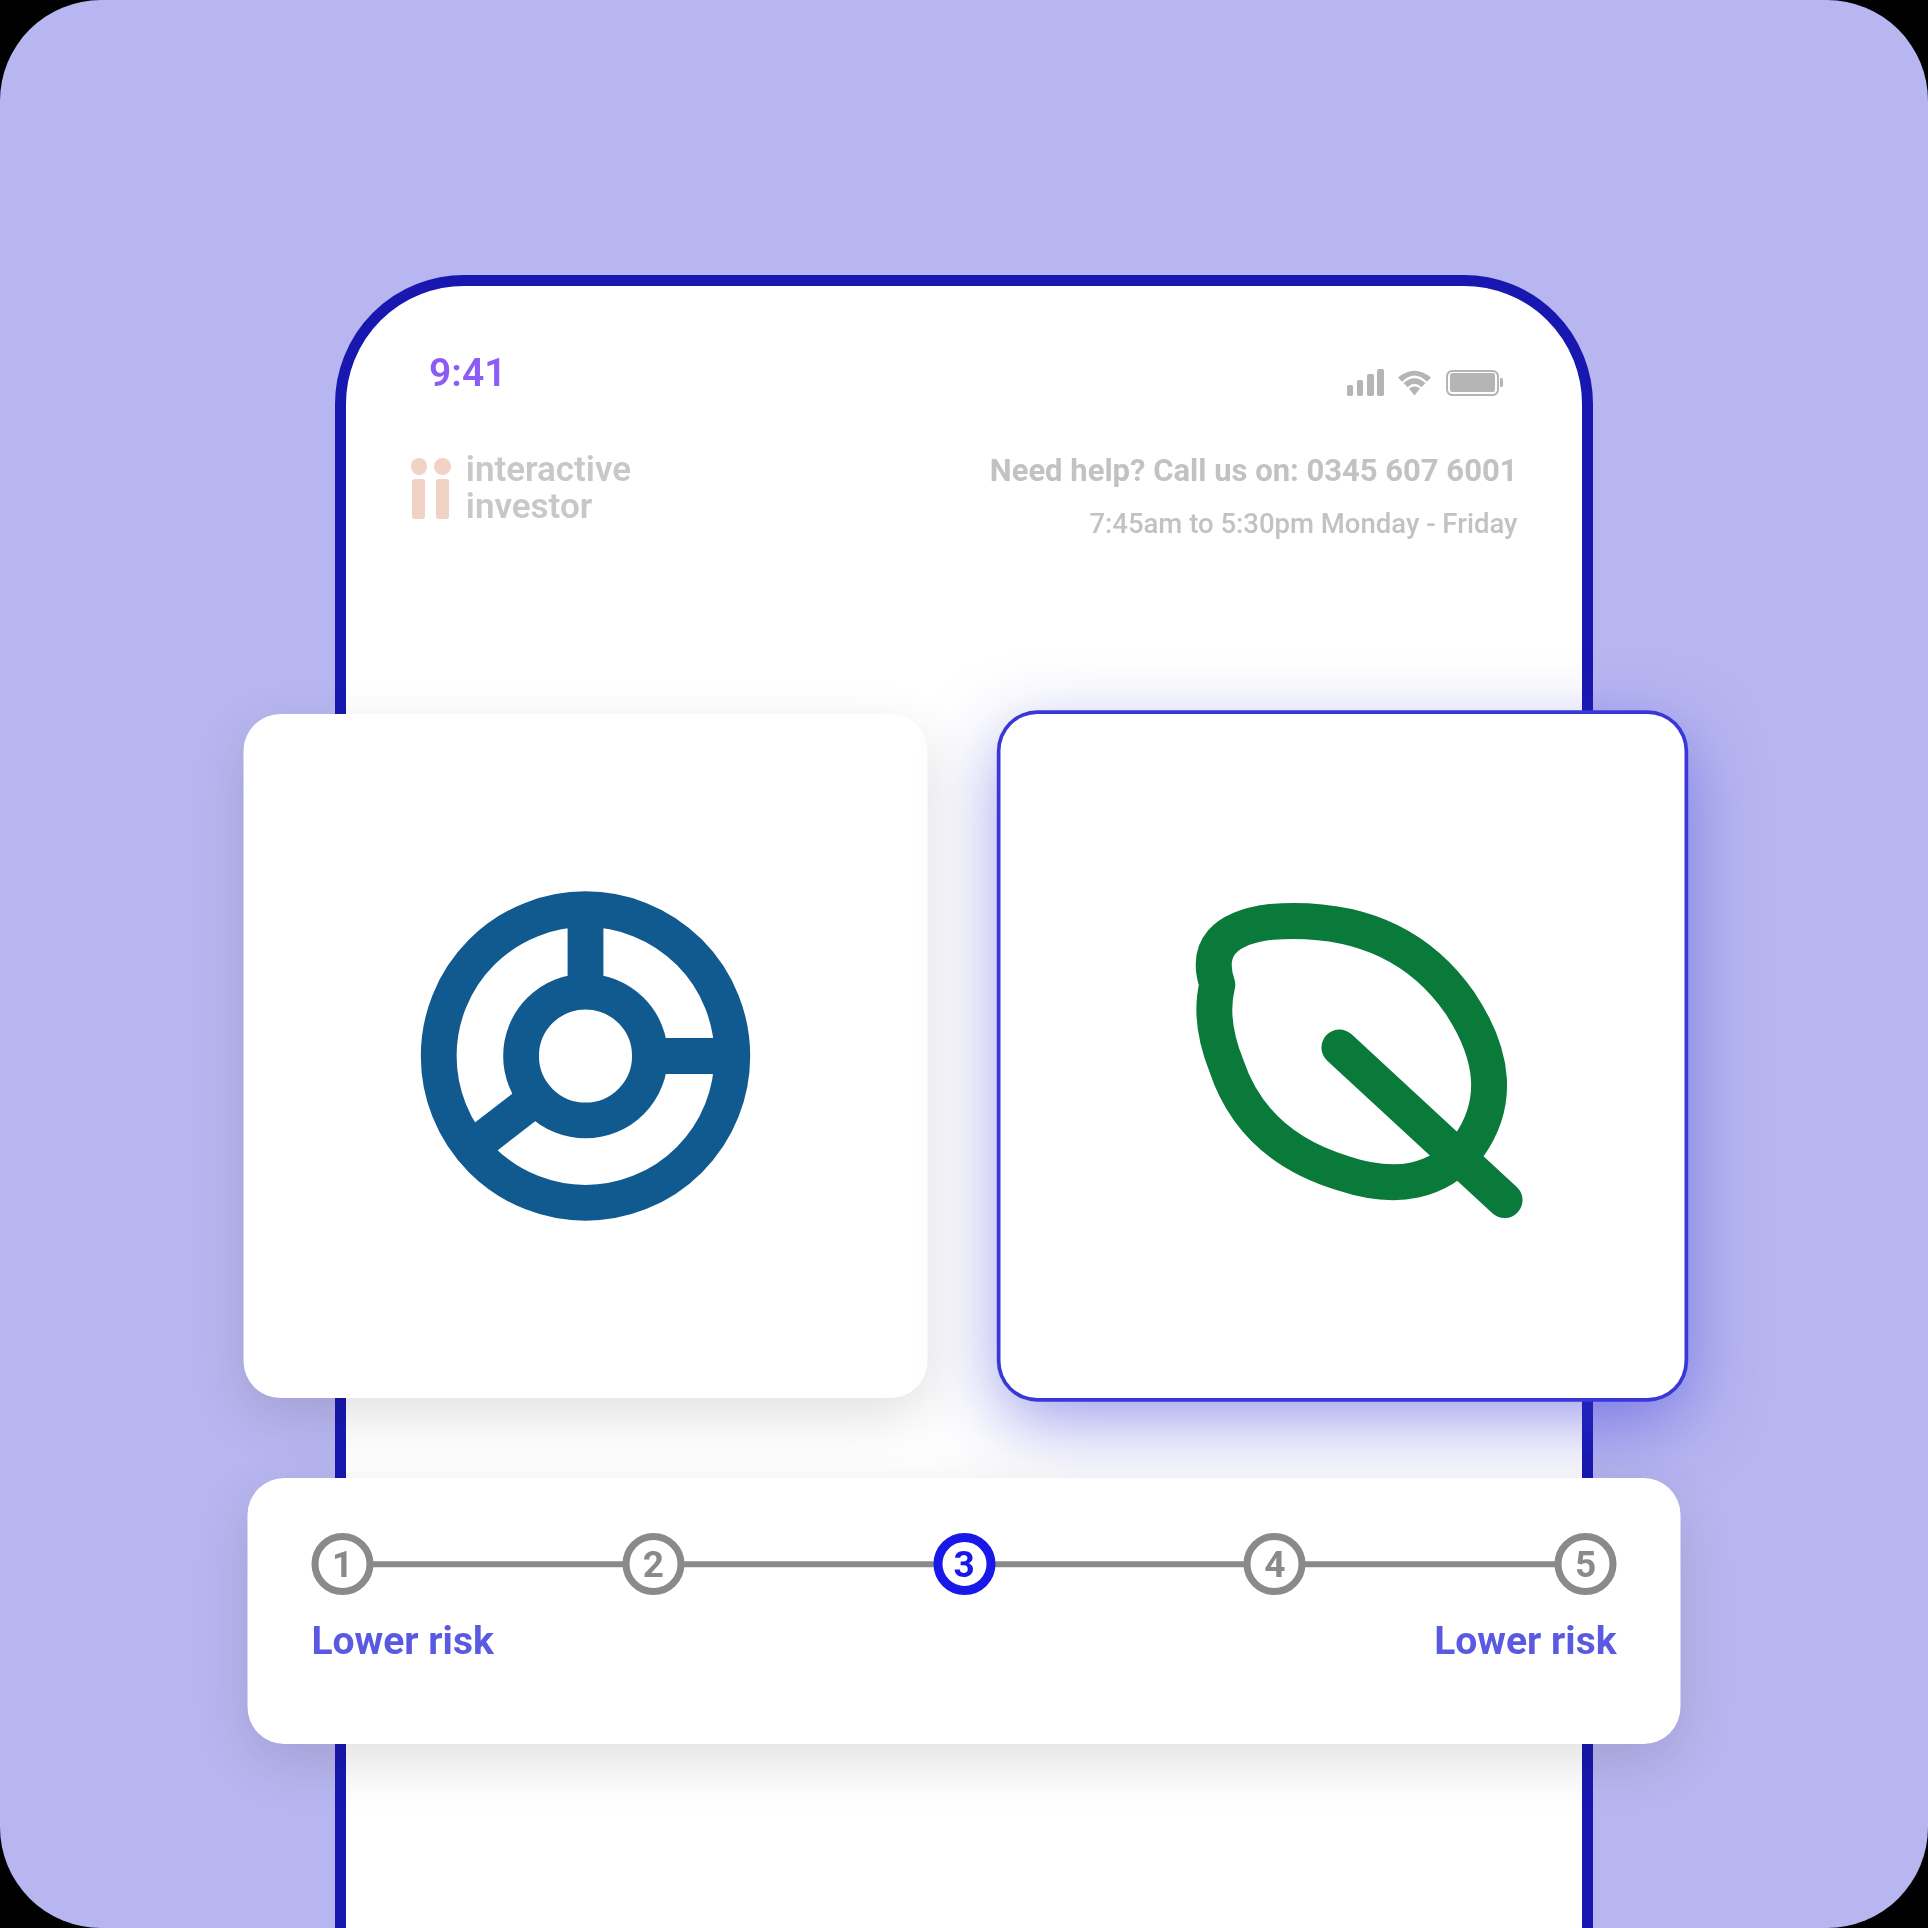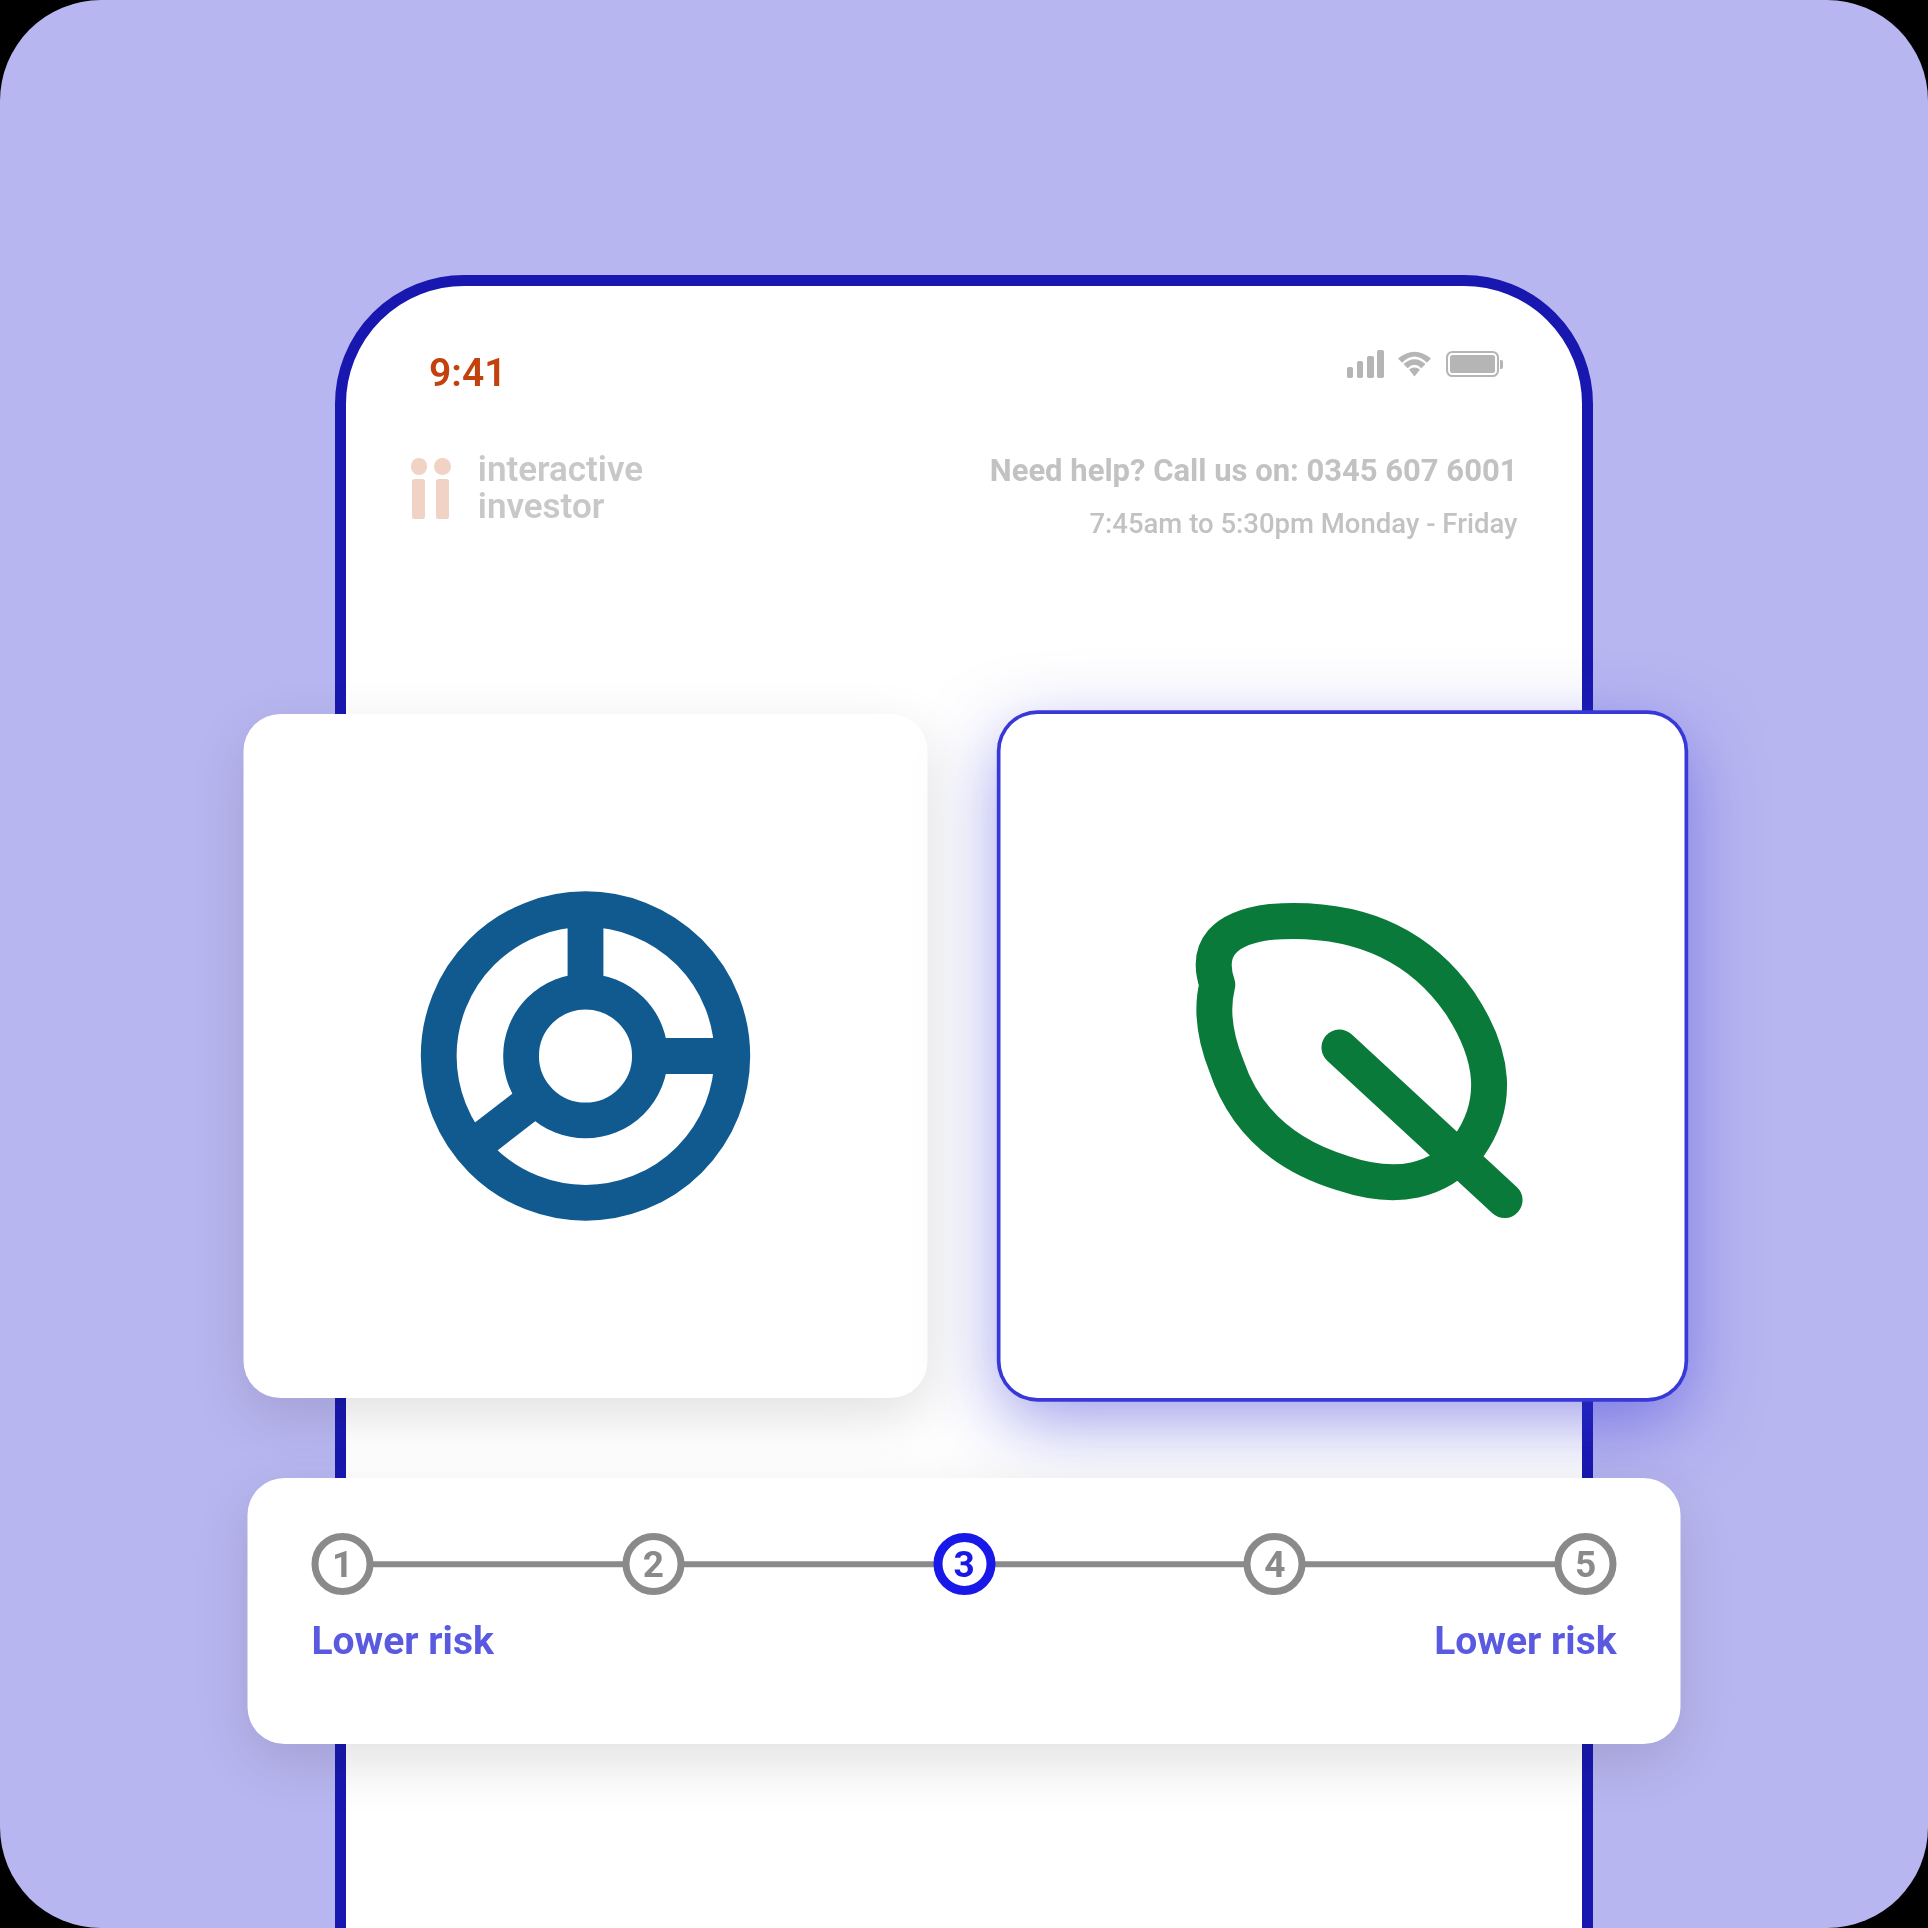--- a/index.html
+++ b/index.html
@@ -36,23 +36,23 @@
       height: 1837px;
       background: #fff;
       border: 11px solid #1818b0;
       border-radius: 129px 129px 0 0;
       padding: 46px 37px;
     }
 
     .status-bar {
       display: flex;
       justify-content: space-between;
-      align-items: flex-start;
+      align-items: flex-end;
       padding: 18.4px 46px 37px;
-      color: #c2410c;
+      color: #8b5cf6;
       font-size: 39px;
       font-weight: 600;
     }
 
     .status-icons {
       display: flex;
       gap: 14.7px;
       align-items: center;
     }
 
@@ -110,21 +110,21 @@
     .header-row {
       display: flex;
       justify-content: space-between;
       align-items: flex-start;
       padding: 18.4px 27.5px;
     }
 
     .logo-block {
       display: flex;
       align-items: center;
-      gap: 27px;
+      gap: 15px;
     }
 
     .logo-dots {
       display: flex;
       gap: 7.3px;
     }
 
     .logo-col {
       display: flex;
       flex-direction: column;

